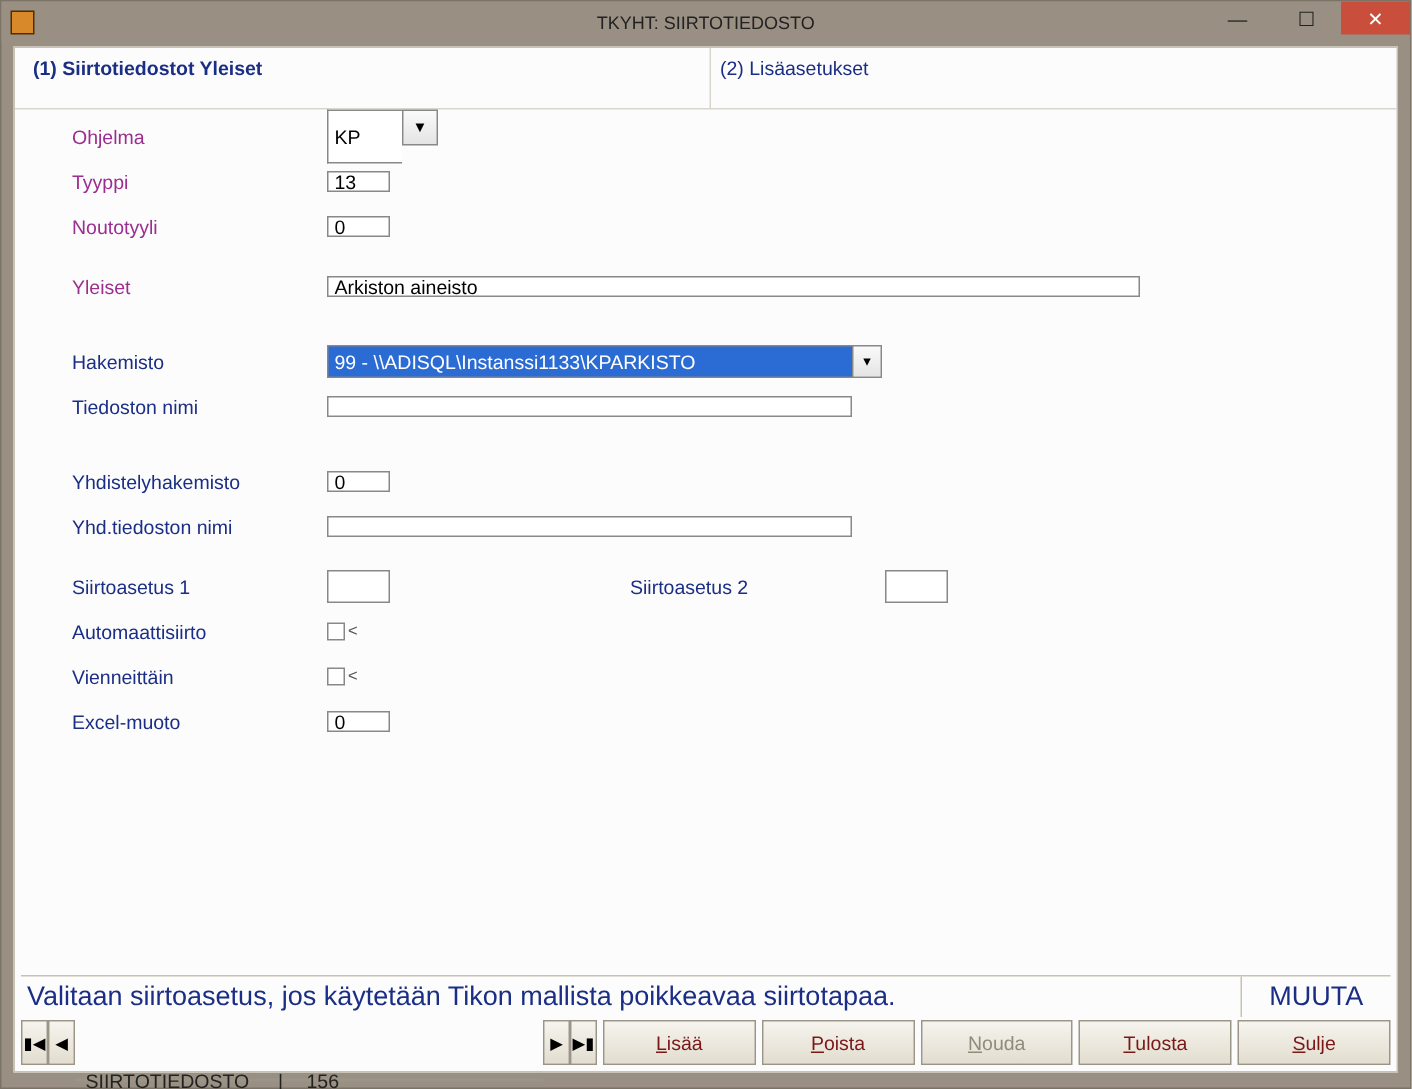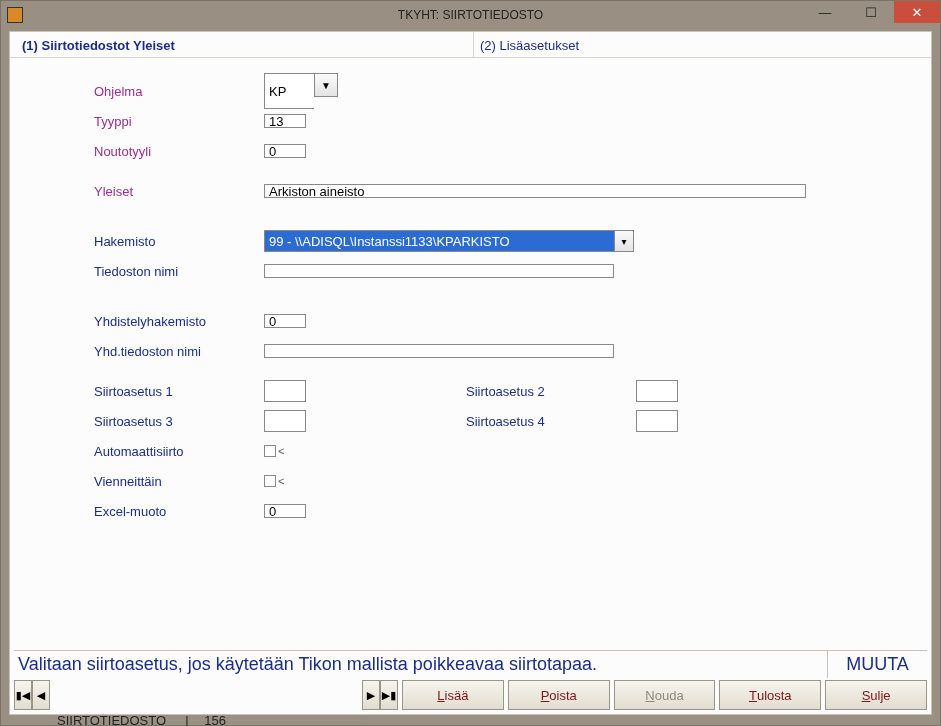--- a/index.html
+++ b/index.html
@@ -64,40 +64,40 @@
   .client {
     position: absolute;
     left: 8px; right: 8px;
     top: 30px; bottom: 10px;
     background: #fcfcfc;
     border: 1px solid #c7c2b6;
   }
   .tabs {
     display: flex;
     border-bottom: 1px solid #d8d5cc;
-    height: 26px;
+    height: 41px;
     padding-left: 6px;
   }
   .tab {
     flex: 1;
     font-size: 13px;
     color: #1b2e85;
     padding: 6px 6px 0 6px;
     cursor: default;
   }
   .tab.active {
     font-weight: bold;
     border-right: 1px solid #d8d5cc;
   }
   .form-area {
     position: absolute;
     left: 0; right: 0;
     top: 30px;
     bottom: 70px;
-    padding-left: 84px;
+    padding-left: 38px;
     padding-top: 14px;
   }
   .row {
     display: flex;
     align-items: center;
     height: 30px;
     font-size: 13px;
   }
   .gap { height: 10px; }
   .lbl {
@@ -302,27 +302,20 @@
       <div class="gap"></div>
 
       <div class="four-col">
         <div class="lbl">Siirtoasetus 1</div>
         <input class="tb box" value="" style="">
         <div class="spacer1"></div>
         <div class="lbl2">Siirtoasetus 2</div>
         <input class="tb box" value="" style="">
       </div>
 
-      <div class="four-col">
-        <div class="lbl">Siirtoasetus 3</div>
-        <input class="tb box" value="" style="">
-        <div class="spacer1"></div>
-        <div class="lbl2">Siirtoasetus 4</div>
-        <input class="tb box" value="" style="">
-      </div>
 
       <div class="row">
         <div class="lbl blue">Automaattisiirto</div>
         <span class="chk"></span>
         <span class="chk-arrow">&lt;</span>
       </div>
 
       <div class="row">
         <div class="lbl blue">Vienneittäin</div>
         <span class="chk"></span>

